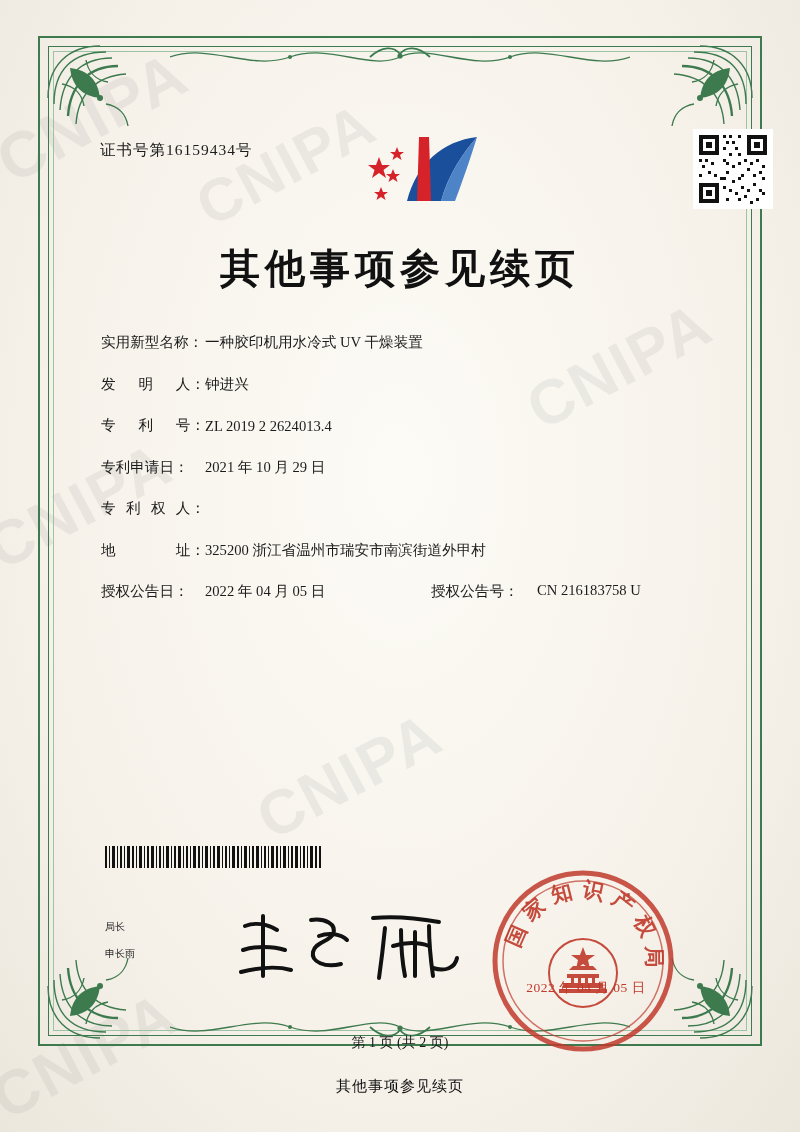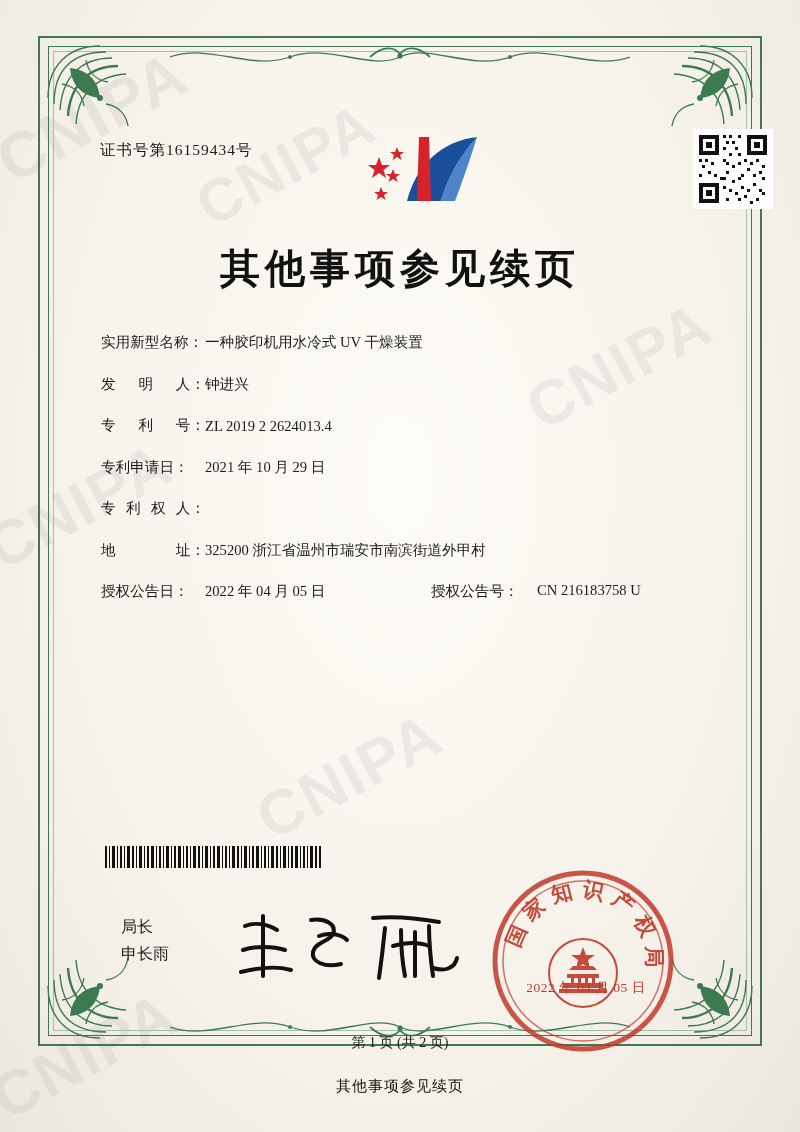--- a/index.html
+++ b/index.html
@@ -174,24 +174,23 @@
   .barcode {
     position: absolute;
     left: 52px; top: 795px;
     width: 218px; height: 22px;
   }
 
   
   .sig-labels {
     position: absolute;
     left: 52px; top: 862px;
-    font-size: 16px;
+    font-size: 10px;
     line-height: 27px;
     color: #1b1b1b;
-    margin-left: 16px;
   }
   .sig-hand {
     position: absolute;
     left: 180px; top: 855px;
     width: 250px; height: 80px;
   }
 
   
   .seal {
     position: absolute;

